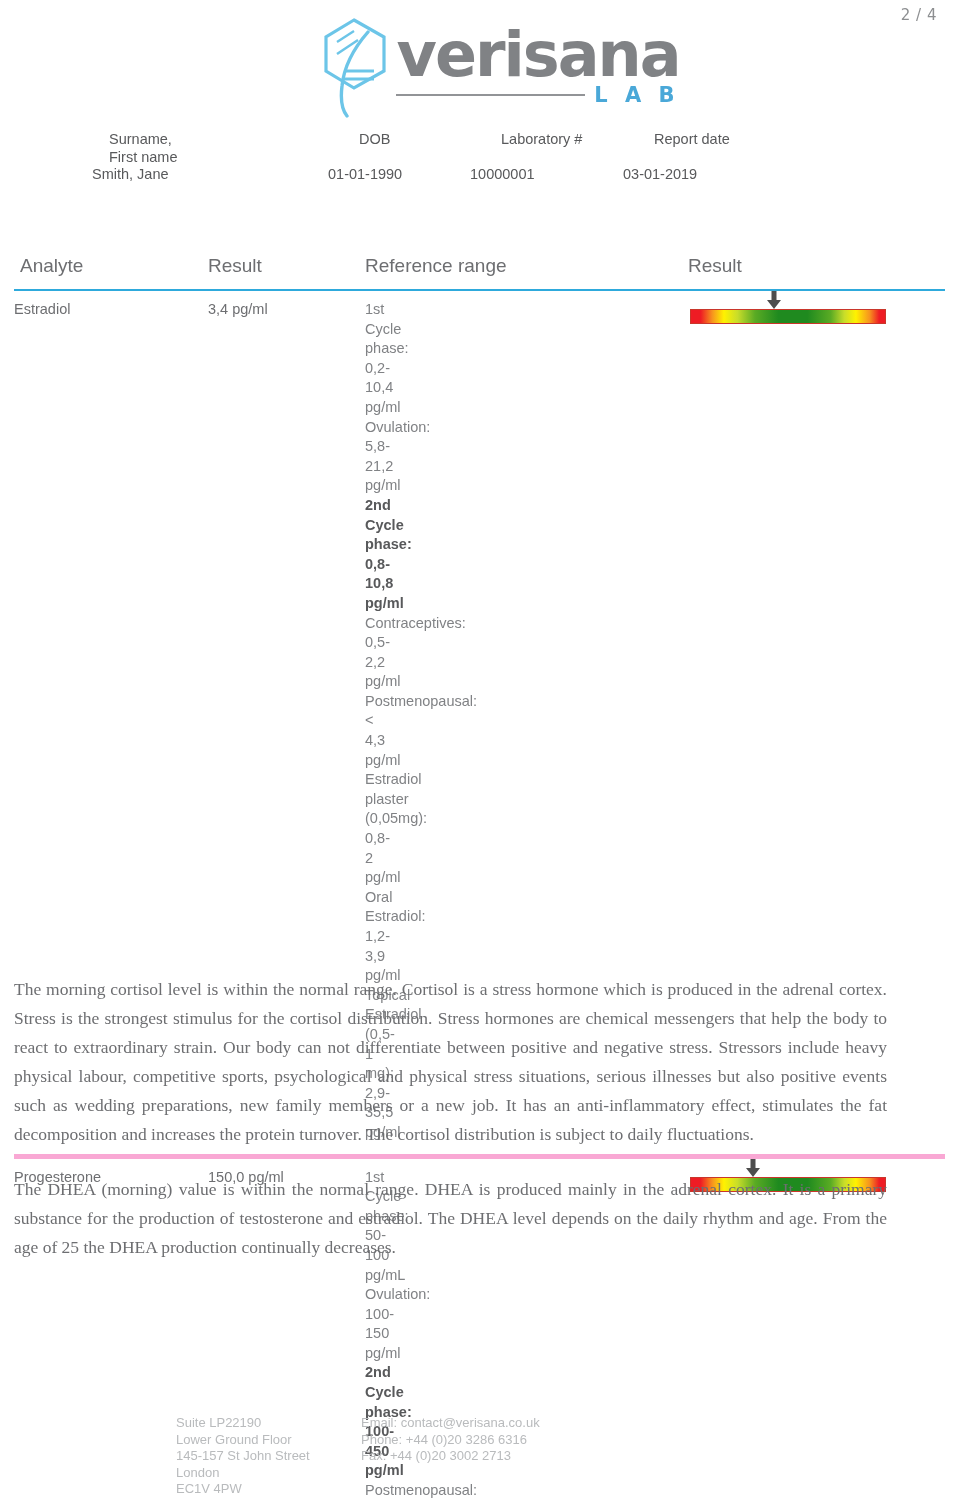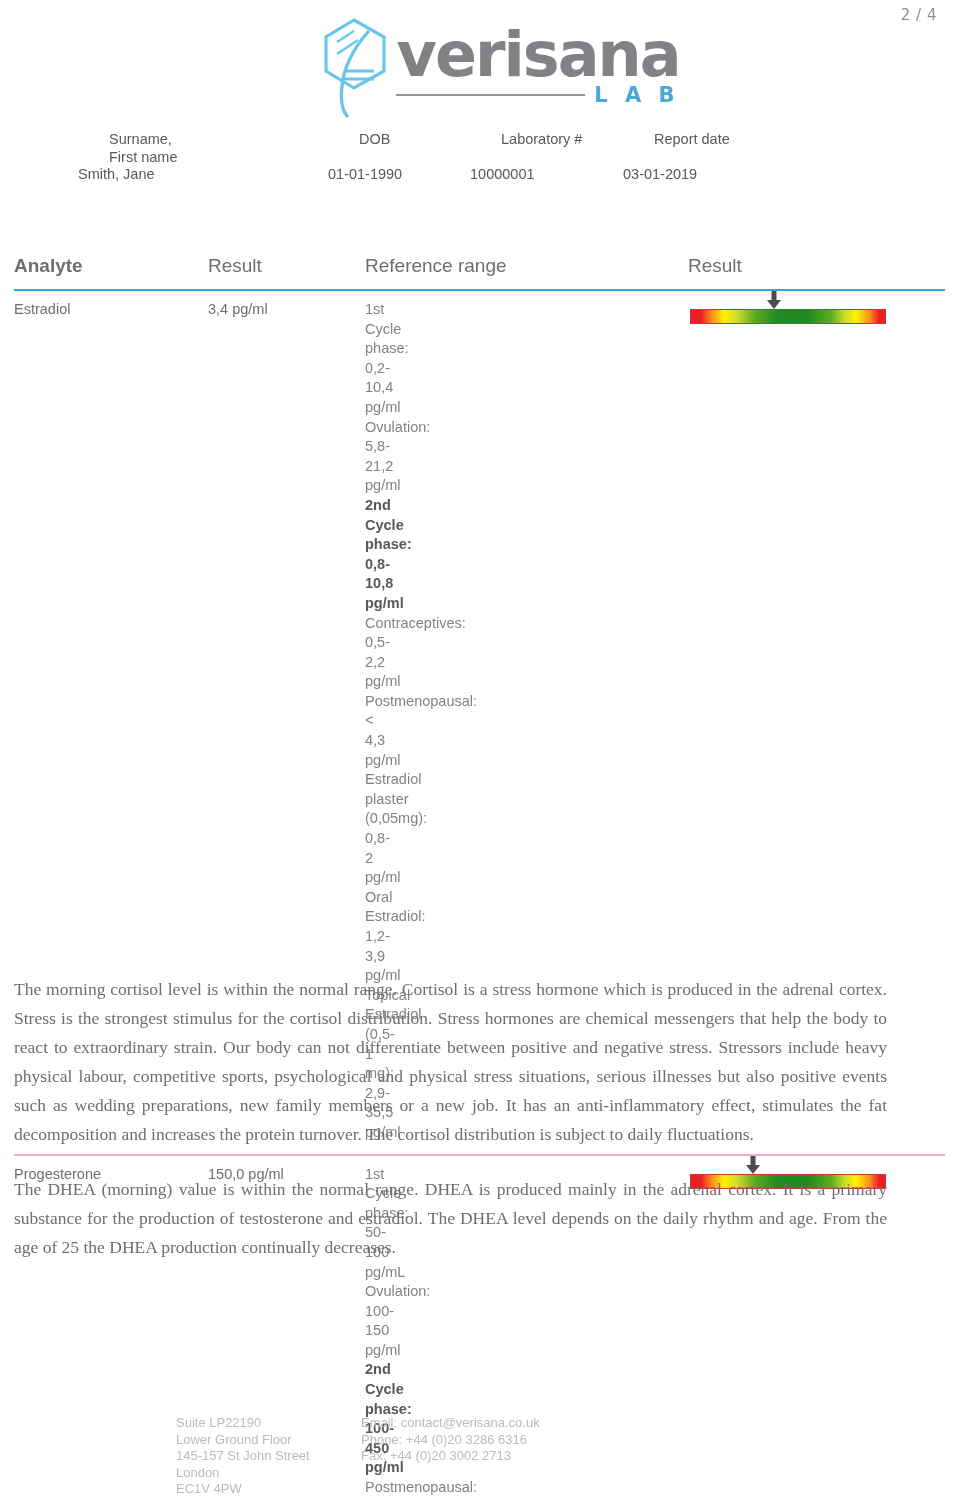--- a/index.html
+++ b/index.html
@@ -77,54 +77,54 @@
     position: absolute;
     top: 131px;
     left: 78px;
     width: 820px;
     font-size: 14.5px;
     color: #58595b;
   }
   .patient-grid { position: relative; height: 58px; }
   .p-col { position: absolute; top: 0; }
   .p-col .lbl { display: block; line-height: 17.5px; white-space: pre-line; margin-left: 31px; }
-  .p-col .val { display: block; }
+  .p-col .val { display: block; margin-left: 14px; }
   .p-name  { left: 0;   width: 240px; }
   .p-dob   { left: 250px; }
   .p-lab   { left: 392px; }
   .p-date  { left: 545px; }
   .p-val-row { position: absolute; top: 35px; }
 
   
   .table {
     position: absolute;
     top: 255px;
     left: 14px;
     width: 931px;
   }
   .thead {
     position: relative;
     height: 34px;
     font-size: 19px;
     color: #6d6e71;
   }
   .thead span { position: absolute; top: 0; }
-  .col-analyte { left: 0; font-weight: bold; }
+  .col-analyte { left: 6px; }
   .col-result  { left: 194px; }
   .col-ref     { left: 351px; }
   .col-gauge   { left: 674px; }
   .head-rule {
     height: 2px;
     background: #2eaadc;
     width: 100%;
   }
 
   .row {
     position: relative;
-    border-bottom: 2px solid #f9a8d4;
+    border-bottom: 5px solid #f9a8d4;
     padding: 9px 0 11px 0;
     min-height: 40px;
   }
   .cell { position: absolute; top: 9px; font-size: 14.5px; line-height: 19.6px; }
   .c-analyte { left: 0;   width: 190px; color: #6d6e71; }
   .c-result  { left: 194px; width: 150px; color: #6d6e71; }
   .c-ref     { left: 351px; width: 310px; color: #808285; position: static; padding-left: 351px; padding-right: 270px; }
   .ref-line { display: block; }
   .ref-line.bold { font-weight: bold; color: #58595b; }
 

